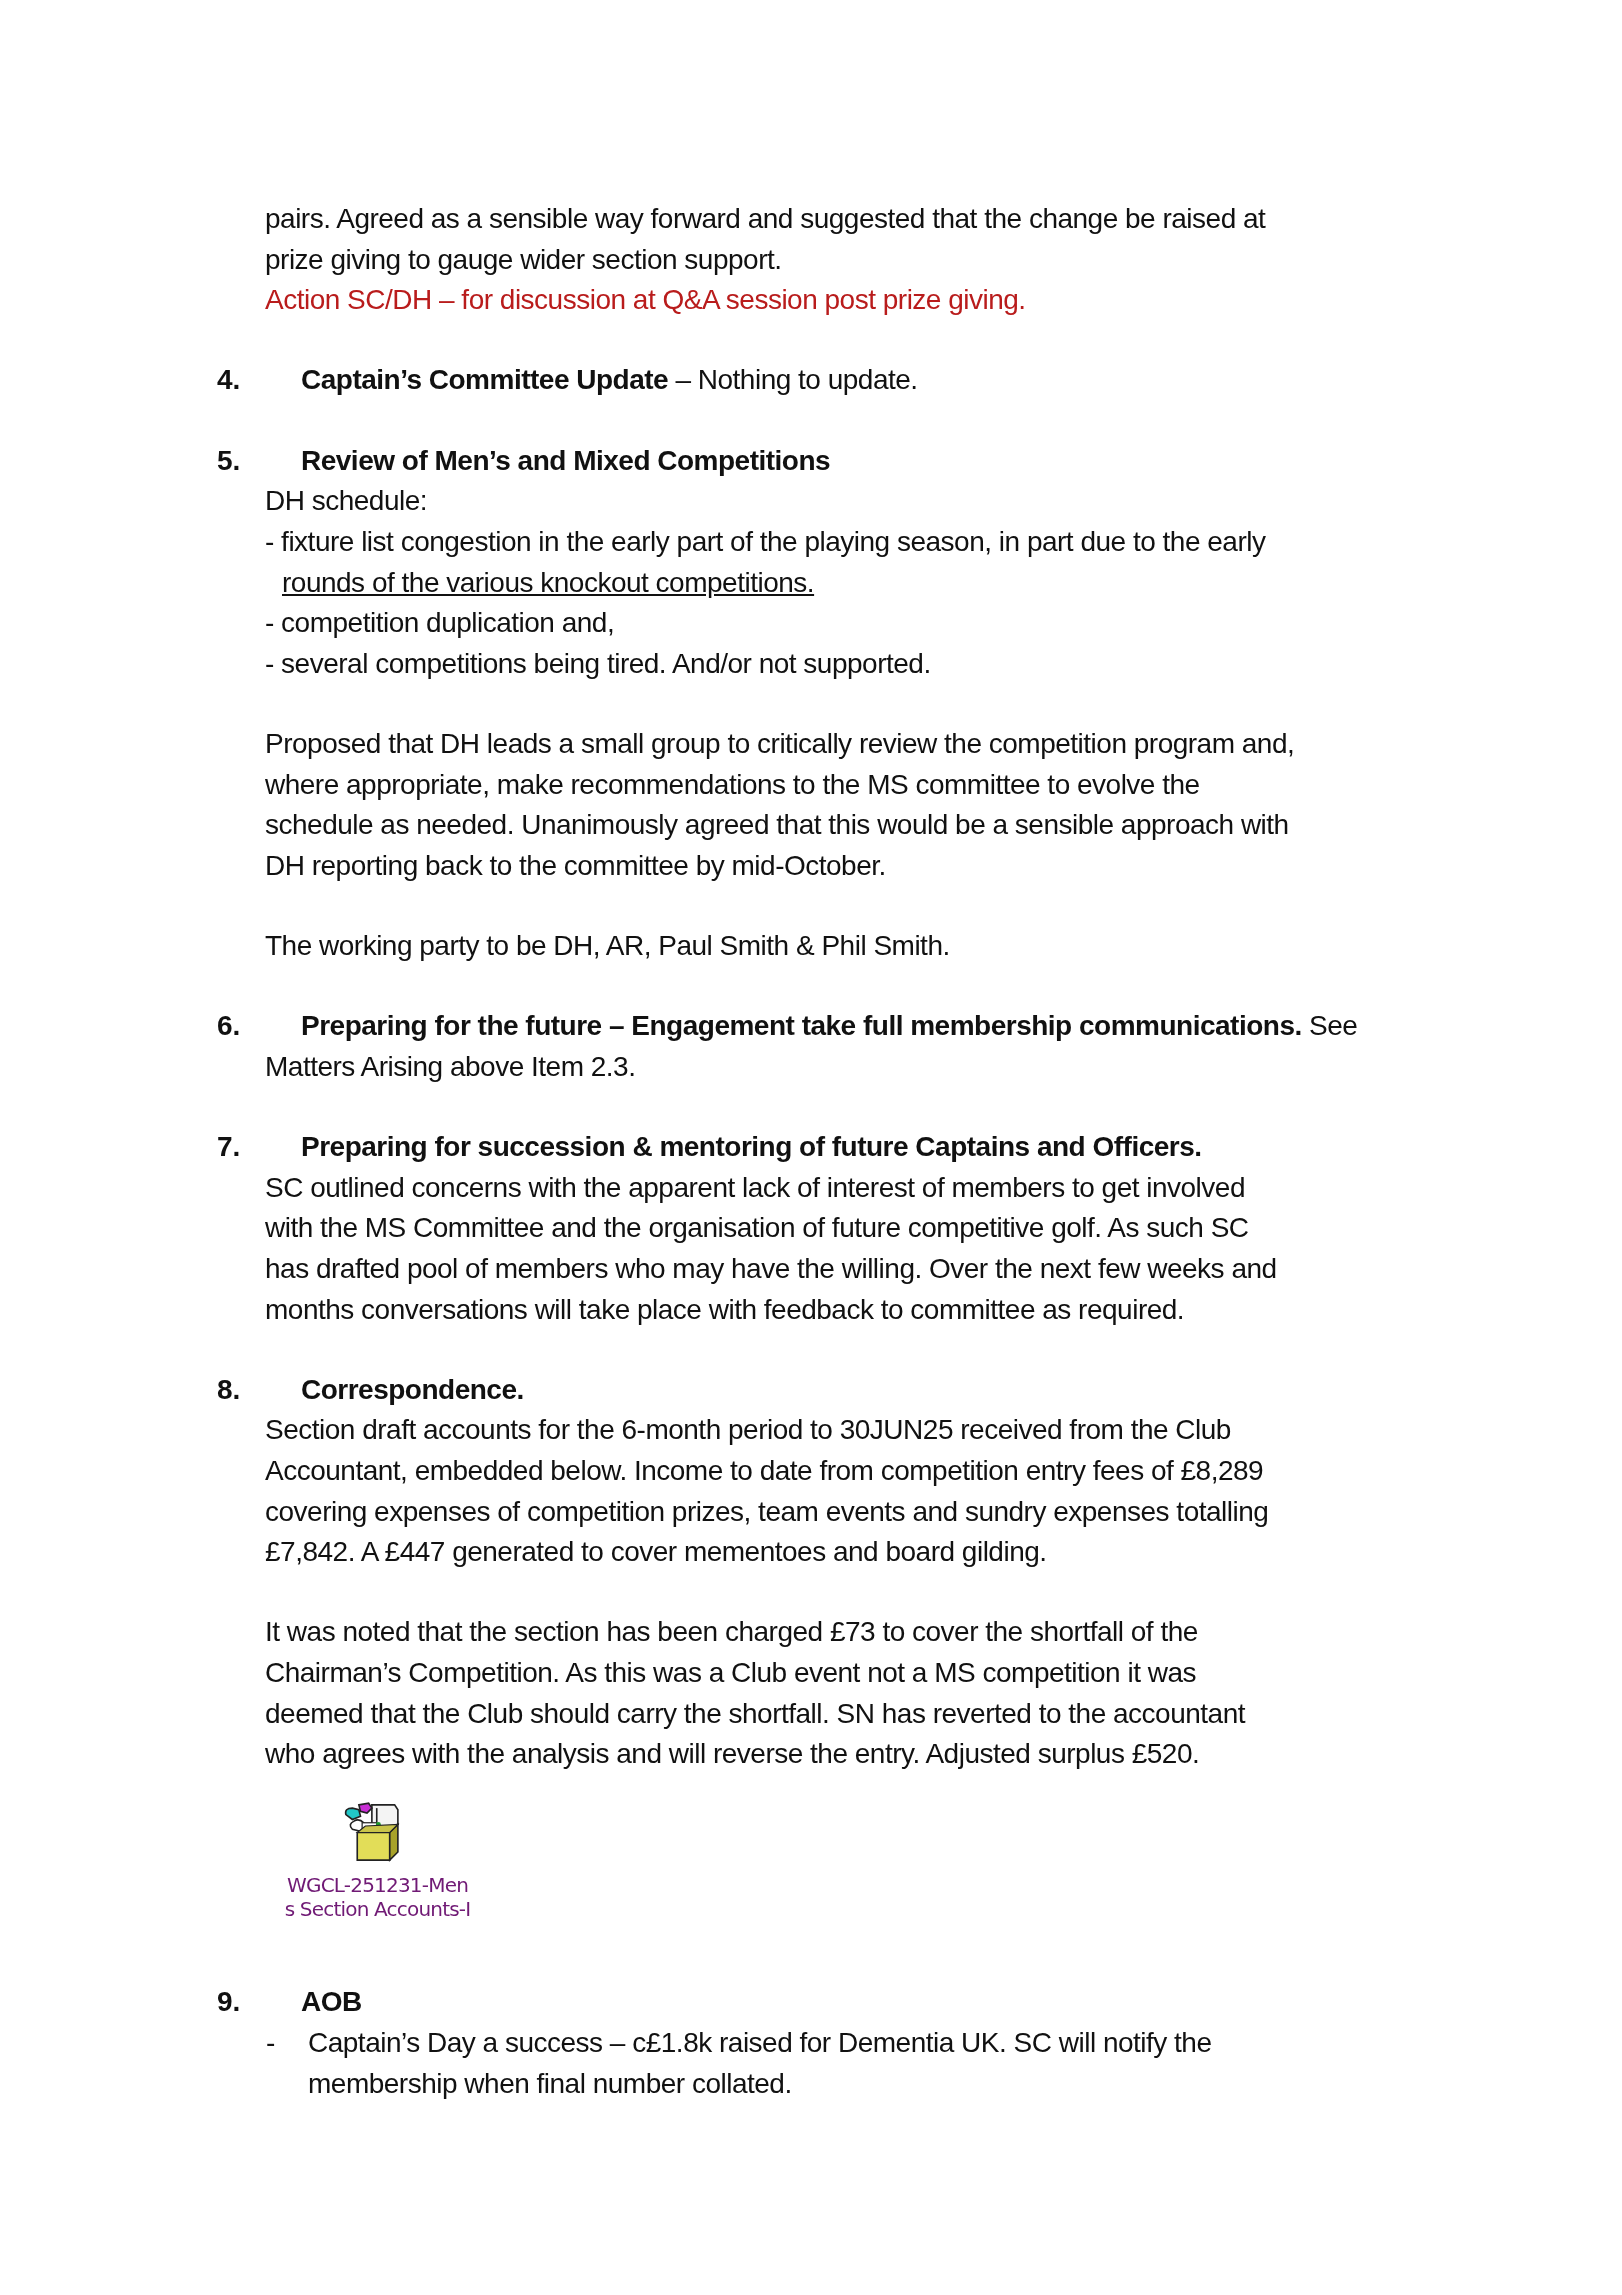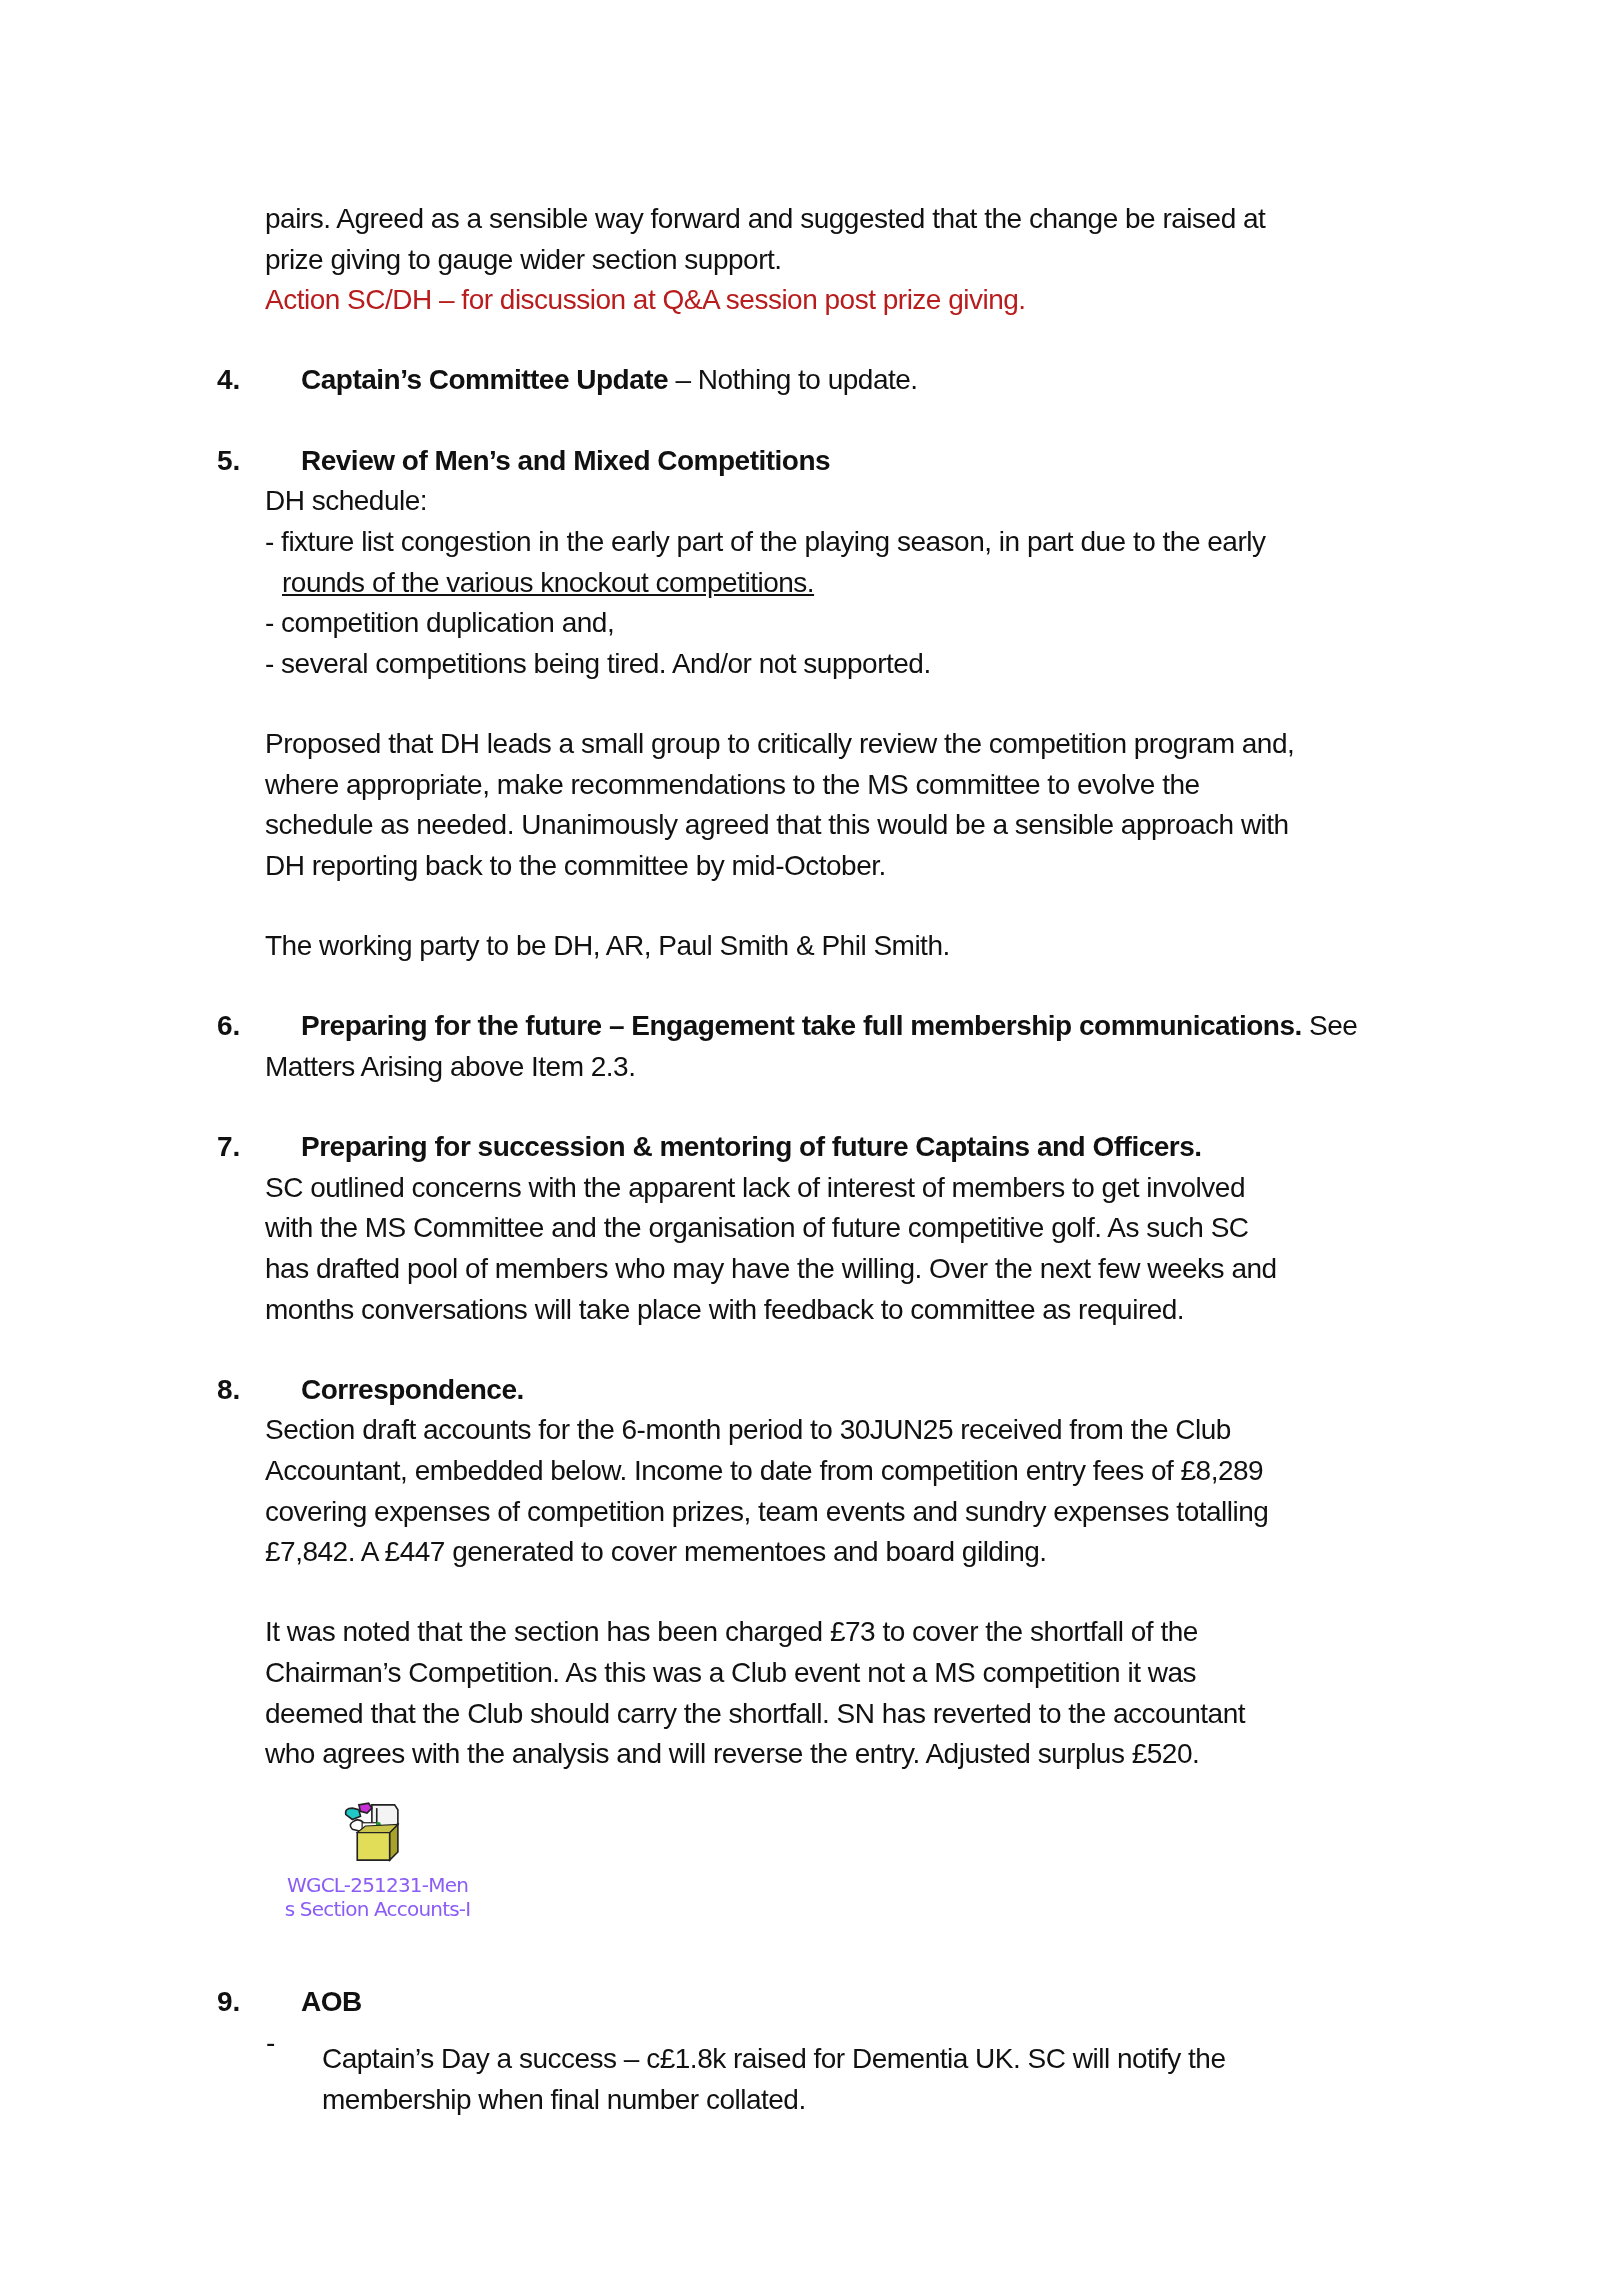--- a/index.html
+++ b/index.html
@@ -39,21 +39,21 @@
       left: 217px;
     }
     .ind { left: 265px; }
     .ind2 { left: 282px; text-decoration: underline; }
     .dash {
       position: absolute;
       font-size: 28px;
       line-height: 41px;
       left: 266px;
     }
-    .aob { left: 322px; margin-top: 16px; }
+    .aob { left: 308px; }
 
     .attachment {
       position: absolute;
       left: 264px;
       top: 1800px;
       width: 227px;
       height: 130px;
     }
     .attachment .pkg {
       position: absolute;
@@ -64,21 +64,21 @@
     }
     .attachment .label {
       position: absolute;
       left: 0;
       width: 227px;
       text-align: center;
       font-family: "DejaVu Sans", sans-serif;
       font-size: 20px;
       line-height: 24px;
       letter-spacing: -0.8px;
-      color: #8b5cf6;
+      color: #701a75;
       white-space: nowrap;
       overflow: hidden;
     }
   </style>
 </head>
 <body>
 
 <div class="page">
 
   <div class="line ind" style="top:198px">pairs.  Agreed as a sensible way forward and suggested that the change be raised at</div>

